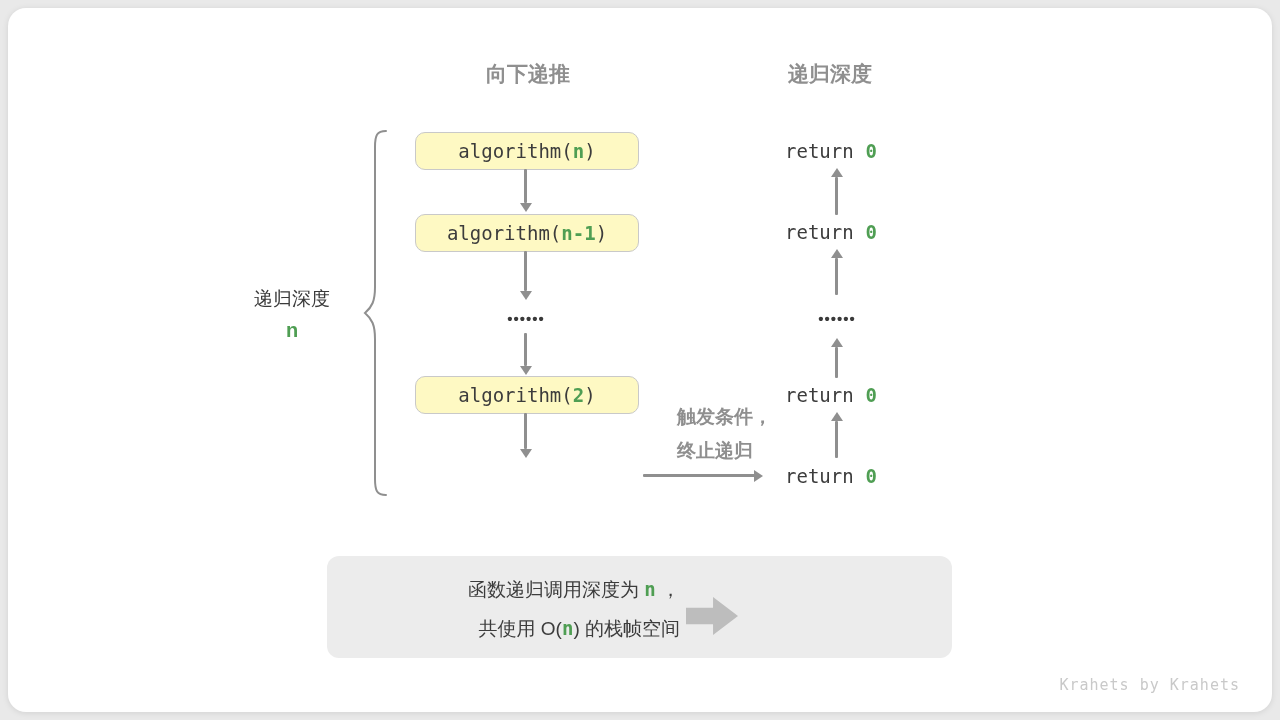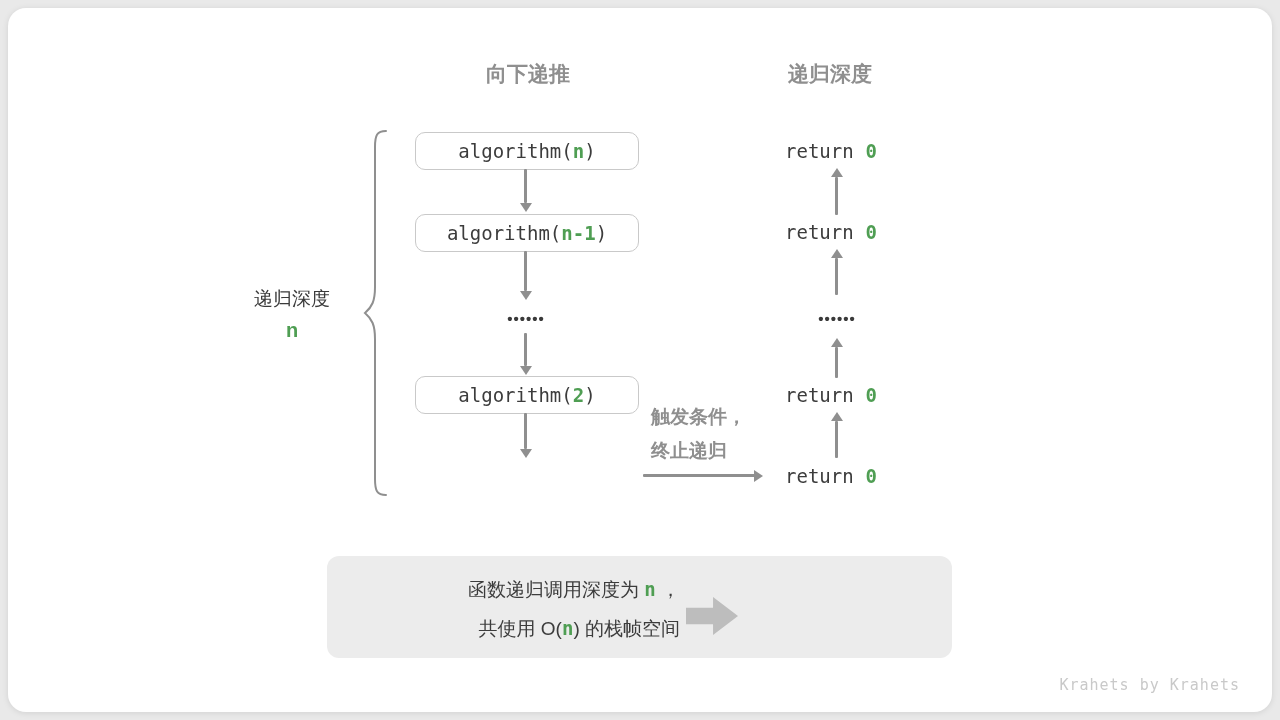--- a/index.html
+++ b/index.html
@@ -3,21 +3,21 @@
 <meta charset="utf-8">
 <style>
   html,body { margin:0; padding:0; }
   body { font-family:"Liberation Sans", sans-serif; }
   .stage { position:relative; width:1280px; height:720px; background:#e9e9e9; overflow:hidden; }
   .card { position:absolute; left:8px; top:8px; width:1264px; height:704px; background:#ffffff;
           border-radius:18px; box-shadow:0 1px 6px rgba(0,0,0,0.10); }
   .col-header { position:absolute; top:60px; width:140px; text-align:center;
                 font-size:21px; font-weight:bold; color:#8f8f8f; }
   .call-box { position:absolute; left:415px; width:222px; height:36px;
-              background:#ffffff; border:1.5px solid #c9c9c9; border-radius:10px;
+              background:#fef9c3; border:1.5px solid #c9c9c9; border-radius:10px;
               display:flex; align-items:center; justify-content:center;
               font-family:"DejaVu Sans Mono", monospace; font-size:19px; color:#3c3c3c; }
   .arg { font-weight:bold; font-family:"DejaVu Sans Mono", monospace; }
   .dots { position:absolute; width:100px; text-align:center; font-size:15px; font-weight:bold;
           color:#3a3a3a; letter-spacing:1px; }
   .varrow { position:absolute; width:3px; background:#8f8f8f; border-radius:1px; }
   .varrow.down::after { content:''; position:absolute; left:50%; bottom:-9px; transform:translateX(-50%);
           width:0; height:0; border-left:6px solid transparent; border-right:6px solid transparent;
           border-top:9px solid #8f8f8f; }
   .varrow.up::after { content:''; position:absolute; left:50%; top:-9px; transform:translateX(-50%);
@@ -27,21 +27,21 @@
   .harrow::after { content:''; position:absolute; right:-8px; top:50%; transform:translateY(-50%);
           width:0; height:0; border-top:6px solid transparent; border-bottom:6px solid transparent;
           border-left:9px solid #8f8f8f; }
   .return-row { position:absolute; left:785px; font-family:"DejaVu Sans Mono", monospace;
                 font-size:19px; color:#3c3c3c; }
   .return-row .val { margin-left:0.62em; font-weight:bold; }
   .depth-text { position:absolute; left:228px; top:286px; width:128px; text-align:center;
                 font-size:19px; color:#3a3a3a; }
   .depth-var { position:absolute; left:228px; top:319px; width:128px; text-align:center;
                font-size:20px; font-weight:bold; }
-  .trigger { position:absolute; left:651px; top:400px; font-size:19px; font-weight:bold;
+  .trigger { position:absolute; left:677px; top:400px; font-size:19px; font-weight:bold;
              color:#8f8f8f; line-height:34px; }
   .summary-box { position:absolute; left:327px; top:556px; width:625px; height:102px;
                  background:#ececec; border-radius:12px; }
   .sum-left { position:absolute; left:340px; top:570px; width:340px; text-align:right;
               font-size:19px; color:#3c3c3c; line-height:38px; }
   .sum-right { position:absolute; left:738px; top:570px; width:200px; text-align:center; line-height:38px; }
   .sum-title { font-size:20px; font-weight:bold; color:#3c3c3c; }
   .sum-result { font-size:20px; font-weight:bold; }
   .big-arrow { position:absolute; left:686px; top:597px; width:52px; height:38px; background:#bdbdbd;
                clip-path:polygon(0 28%, 52% 28%, 52% 0, 100% 50%, 52% 100%, 52% 72%, 0 72%); }

